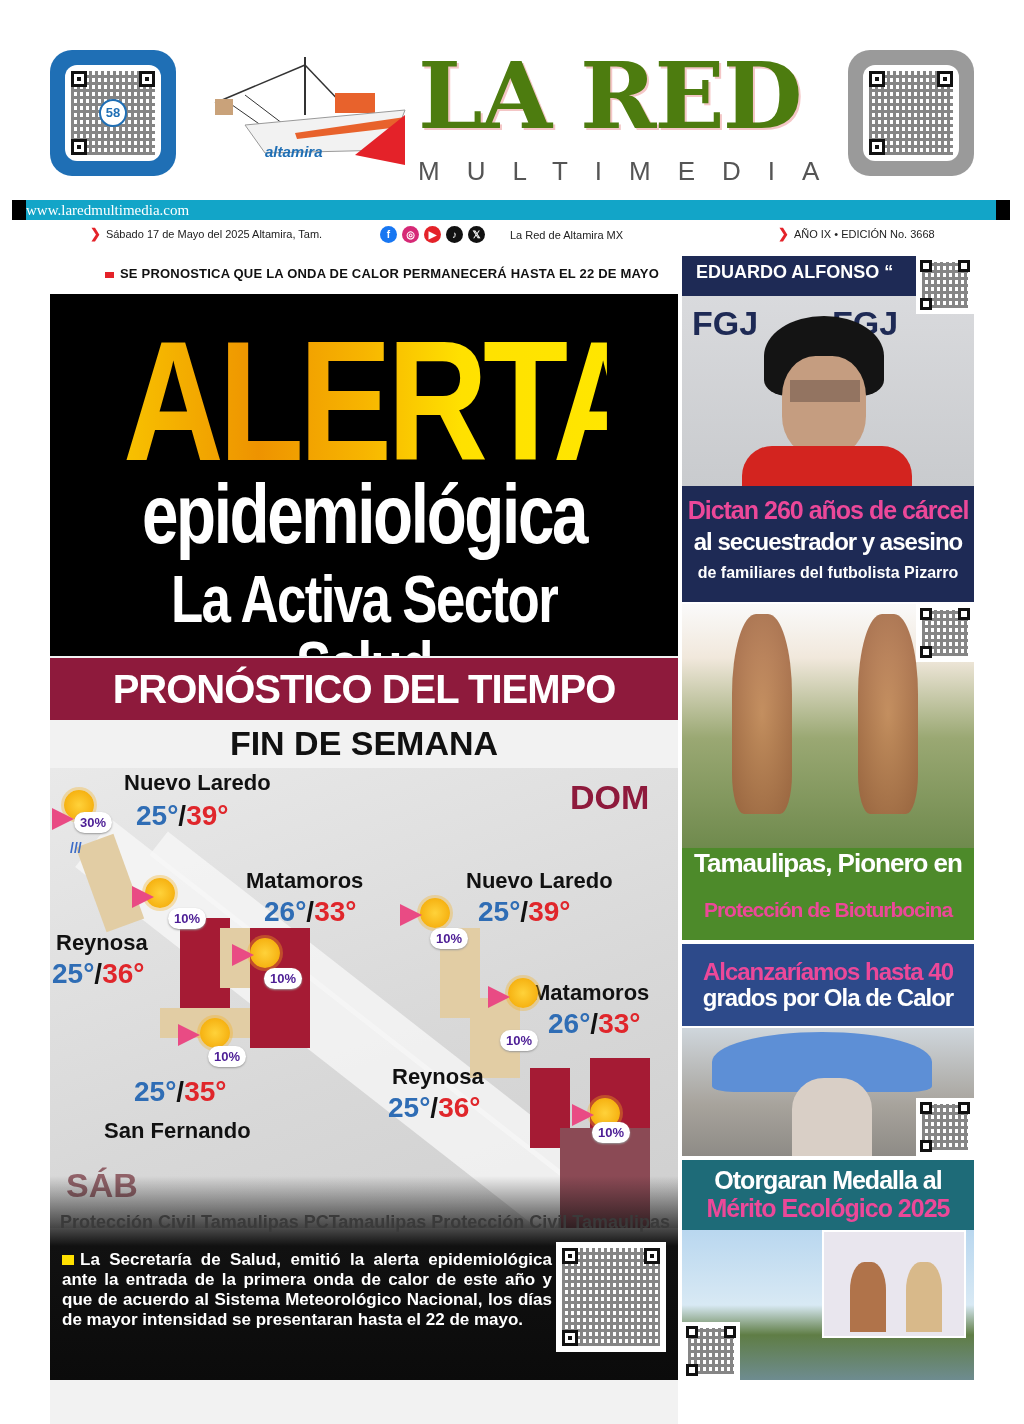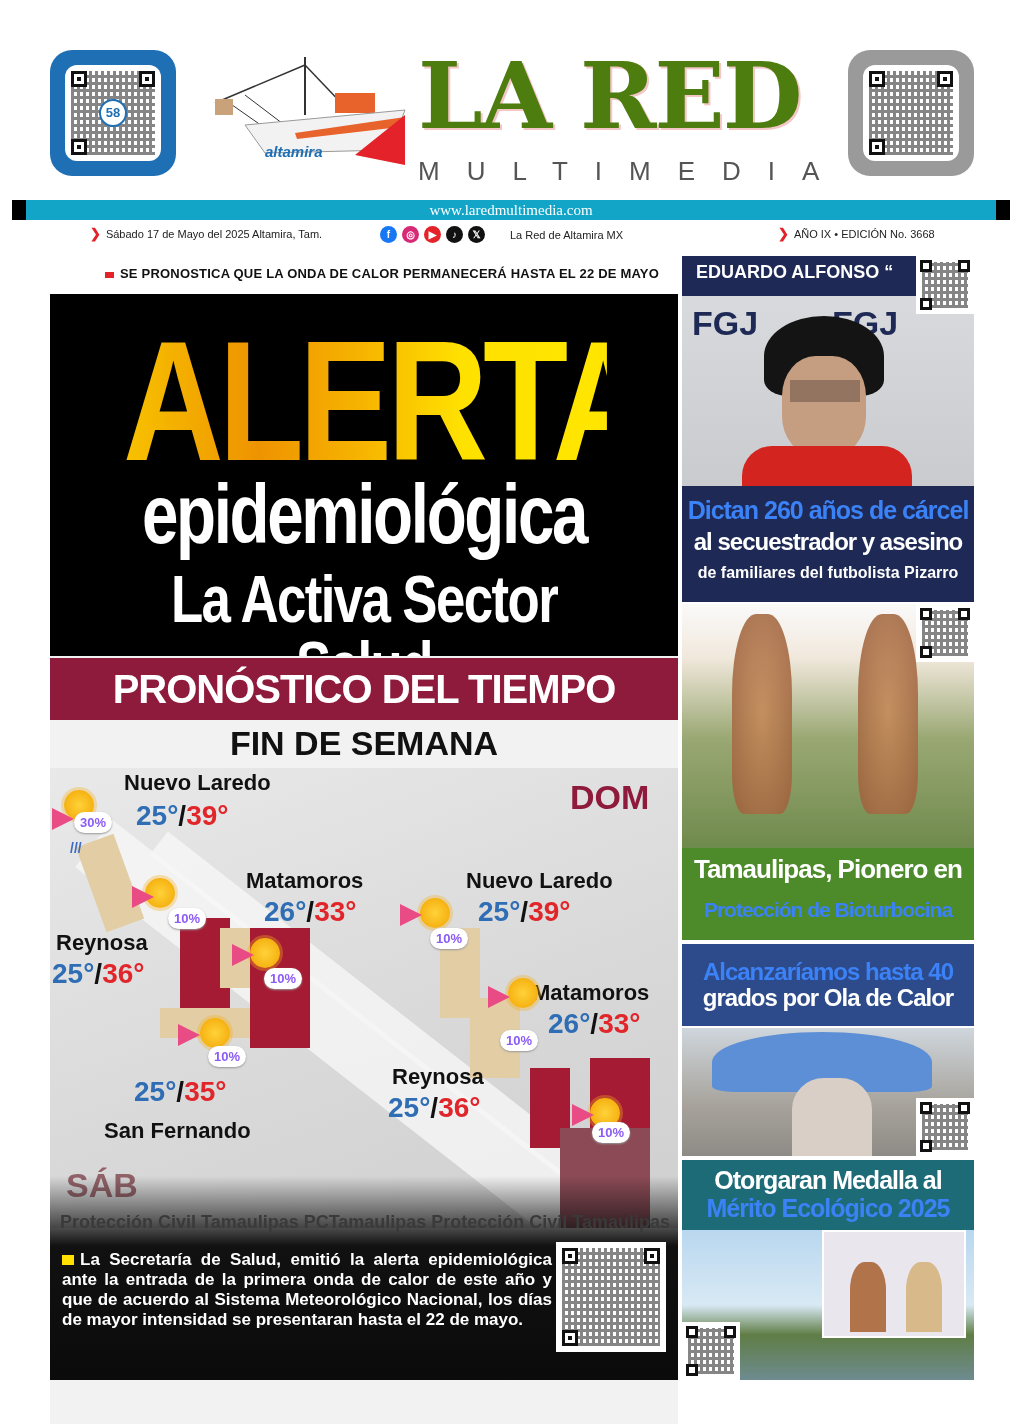--- a/index.html
+++ b/index.html
@@ -8,53 +8,53 @@
 .qr-frame{position:absolute;border-radius:22px;display:flex;align-items:center;justify-content:center}
 .qr{background:#fff;position:relative;overflow:hidden}
 .qr .pat{position:absolute;inset:6px;background:
  repeating-linear-gradient(90deg,#222 0 3px,transparent 3px 6px),
  repeating-linear-gradient(0deg,#222 0 3px,transparent 3px 7px);opacity:.55}
 .qr .fd{position:absolute;width:16px;height:16px;border:3px solid #111;background:#fff}
 .qr .fd::after{content:"";position:absolute;inset:3px;background:#111}
 
 .logo-main{position:absolute;left:418px;top:50px;font-family:"DejaVu Serif",serif;font-weight:bold;font-size:92px;color:#4d7c0f;letter-spacing:-2px;line-height:1;text-shadow:2px 2px 0 #f4c6c6}
 .logo-sub{position:absolute;left:418px;top:156px;font-size:26px;letter-spacing:27px;color:#555;font-family:"Liberation Sans",sans-serif}
-.url-bar{position:absolute;left:12px;top:200px;width:998px;height:20px;background:#12a5c8;border-left:14px solid #000;border-right:14px solid #000;text-align:center;color:#fff;font-family:"Liberation Serif",serif;font-size:15px;line-height:20px}
+.url-bar{position:absolute;left:12px;top:200px;width:998px;height:20px;background:#12a5c8;border-left:14px solid #000;border-right:14px solid #000;text-align:left;color:#fff;font-family:"Liberation Serif",serif;font-size:15px;line-height:20px}
 .info{position:absolute;top:226px;font-size:11px;color:#222;display:flex;align-items:center;gap:5px}
 .chev{color:#e42229;font-weight:bold;font-size:13px}
 .soc{width:17px;height:17px;border-radius:50%;display:inline-flex;align-items:center;justify-content:center;color:#fff;font-size:10px;font-weight:bold}
 
 .kicker{position:absolute;left:105px;top:266px;font-size:13px;font-weight:bold;color:#111;text-transform:uppercase;letter-spacing:.2px}
 .kicker .sq{display:inline-block;width:9px;height:6px;background:#e42229;margin-right:6px;vertical-align:middle}
 .hero{position:absolute;left:50px;top:294px;width:628px;height:362px;background:#000}
 .alerta{position:absolute;left:20px;top:22px;width:590px;text-align:center;font-family:"Liberation Sans",sans-serif;font-weight:bold;font-size:170px;line-height:1;letter-spacing:-6px;transform:scaleX(.82);transform-origin:center;background:linear-gradient(90deg,#f8c200 0%,#ee9300 28%,#f7b500 50%,#ffe100 70%,#ffe600 100%);-webkit-background-clip:text;background-clip:text;color:transparent}
 .epi{position:absolute;left:0;top:178px;width:628px;text-align:center;color:#fff;font-weight:bold;font-size:84px;line-height:1;letter-spacing:-3px;transform:scaleX(.78)}
 .sector{position:absolute;left:0;top:272px;width:628px;text-align:center;color:#fff;font-weight:bold;font-size:66px;line-height:1;letter-spacing:-2px;transform:scaleX(.8)}
 .weather{position:absolute;left:50px;top:656px;width:628px;height:852px;background:#f2f2f2;overflow:hidden}
 .wx-title{position:absolute;left:0;top:2px;width:628px;height:62px;background:#8e1a3c;color:#fff;text-align:center;font-weight:bold;font-size:40px;line-height:62px;letter-spacing:-1px}
 .wx-sub{position:absolute;left:0;top:68px;width:628px;text-align:center;font-weight:bold;font-size:34px;color:#111}
 .map{position:absolute;left:0;top:112px;width:628px;height:460px;background:linear-gradient(160deg,#e9e9e9,#d8d8d8 60%,#cfcfcf);overflow:hidden}
 .road{position:absolute;background:#f6f6f6;opacity:.8;transform:rotate(-52deg)}
 .city{position:absolute;font-weight:bold;color:#111;font-size:22px}
 .temp{position:absolute;font-weight:bold;font-size:28px}
 .temp .lo{color:#2f6db5}.temp .sl{color:#111}.temp .hi{color:#e0262b}
 .day{position:absolute;font-weight:bold;font-size:34px;color:#8e1a3c}
-.pct{position:absolute;background:#fff;border-radius:12px;font-weight:bold;font-size:13px;padding:3px 6px;box-shadow:0 1px 2px #999;color:#8b5cf6}
+.pct{position:absolute;background:#fff;border-radius:12px;font-weight:bold;font-size:13px;padding:3px 6px;box-shadow:0 1px 2px #999;color:#4c1d95}
 .sun{position:absolute;width:30px;height:30px;border-radius:50%;background:radial-gradient(#ffd23a,#f2a400);box-shadow:0 0 0 3px #f6b21a55}
 .flag{position:absolute;width:0;height:0;border-top:11px solid transparent;border-bottom:11px solid transparent;border-left:22px solid #e94b84}
 .region{position:absolute;background:#a51b34}
 .region.tan{background:#e2cda4}
 .footer-dark{position:absolute;left:0;top:520px;width:628px;height:204px;background:linear-gradient(180deg,rgba(0,0,0,0) 0,#111 70px,#0b0b0b 100%)}
 .credits{position:absolute;left:10px;top:556px;width:610px;display:flex;justify-content:space-between;font-size:18px;color:#3a3a3a;font-weight:bold}
 .story{position:absolute;left:12px;top:594px;width:490px;color:#fff;font-size:17px;font-weight:bold;line-height:20px;text-align:justify}
 .story .sq{display:inline-block;width:12px;height:10px;background:#ffe000;margin-right:6px}
 
 .rc{position:absolute;left:682px;width:292px;overflow:hidden}
 .band{position:absolute;left:0;width:292px;text-align:center;font-weight:bold}
-.yel{color:#3b82f6}.wht{color:#fff}
+.yel{color:#ec4899}.wht{color:#fff}
 .photo{position:absolute;left:0;width:292px}
 </style>
 </head>
 <body>
 
 <div class="qr-frame" style="left:50px;top:50px;width:126px;height:126px;background:#1f6fb5">
   <div class="qr" style="width:96px;height:96px;border-radius:12px">
     <div class="pat"></div>
     <div class="fd" style="left:6px;top:6px"></div>
       <div class="fd" style="right:6px;top:6px"></div>
@@ -218,21 +218,21 @@
     <div class="fd" style="right:4px;top:4px;width:12px;height:12px"></div>
     <div class="fd" style="left:4px;bottom:4px;width:12px;height:12px"></div>
 </div>
 
 <div class="rc" style="top:604px;height:336px">
   <div class="photo" style="top:0;height:244px;background:linear-gradient(180deg,#fafafa 0,#f1e8dc 22%,#9aa873 55%,#6f8a4d 100%)">
     <div style="position:absolute;left:50px;top:10px;width:60px;height:200px;border-radius:40% 40% 20% 20%;background:radial-gradient(#c58a5a,#9a5f3c);opacity:.9"></div>
     <div style="position:absolute;left:176px;top:10px;width:60px;height:200px;border-radius:40% 40% 20% 20%;background:radial-gradient(#c58a5a,#9a5f3c);opacity:.9"></div>
   </div>
   <div style="position:absolute;top:244px;left:0;width:292px;height:92px;background:#4d8a2a"></div>
-  <div class="band wht" style="top:250px;font-size:26px;letter-spacing:-1px">Tamaulipas, Pionero en</div>
+  <div class="band wht" style="top:244px;font-size:26px;letter-spacing:-1px">Tamaulipas, Pionero en</div>
   <div class="band yel" style="top:294px;font-size:21px;letter-spacing:-1px">Protección de Bioturbocina</div>
 </div>
 <div class="qr" style="position:absolute;left:916px;top:604px;width:58px;height:58px">
   <div class="pat"></div>
     <div class="fd" style="left:4px;top:4px;width:12px;height:12px"></div>
     <div class="fd" style="right:4px;top:4px;width:12px;height:12px"></div>
     <div class="fd" style="left:4px;bottom:4px;width:12px;height:12px"></div>
 </div>
 
 <div class="rc" style="top:944px;height:212px">

